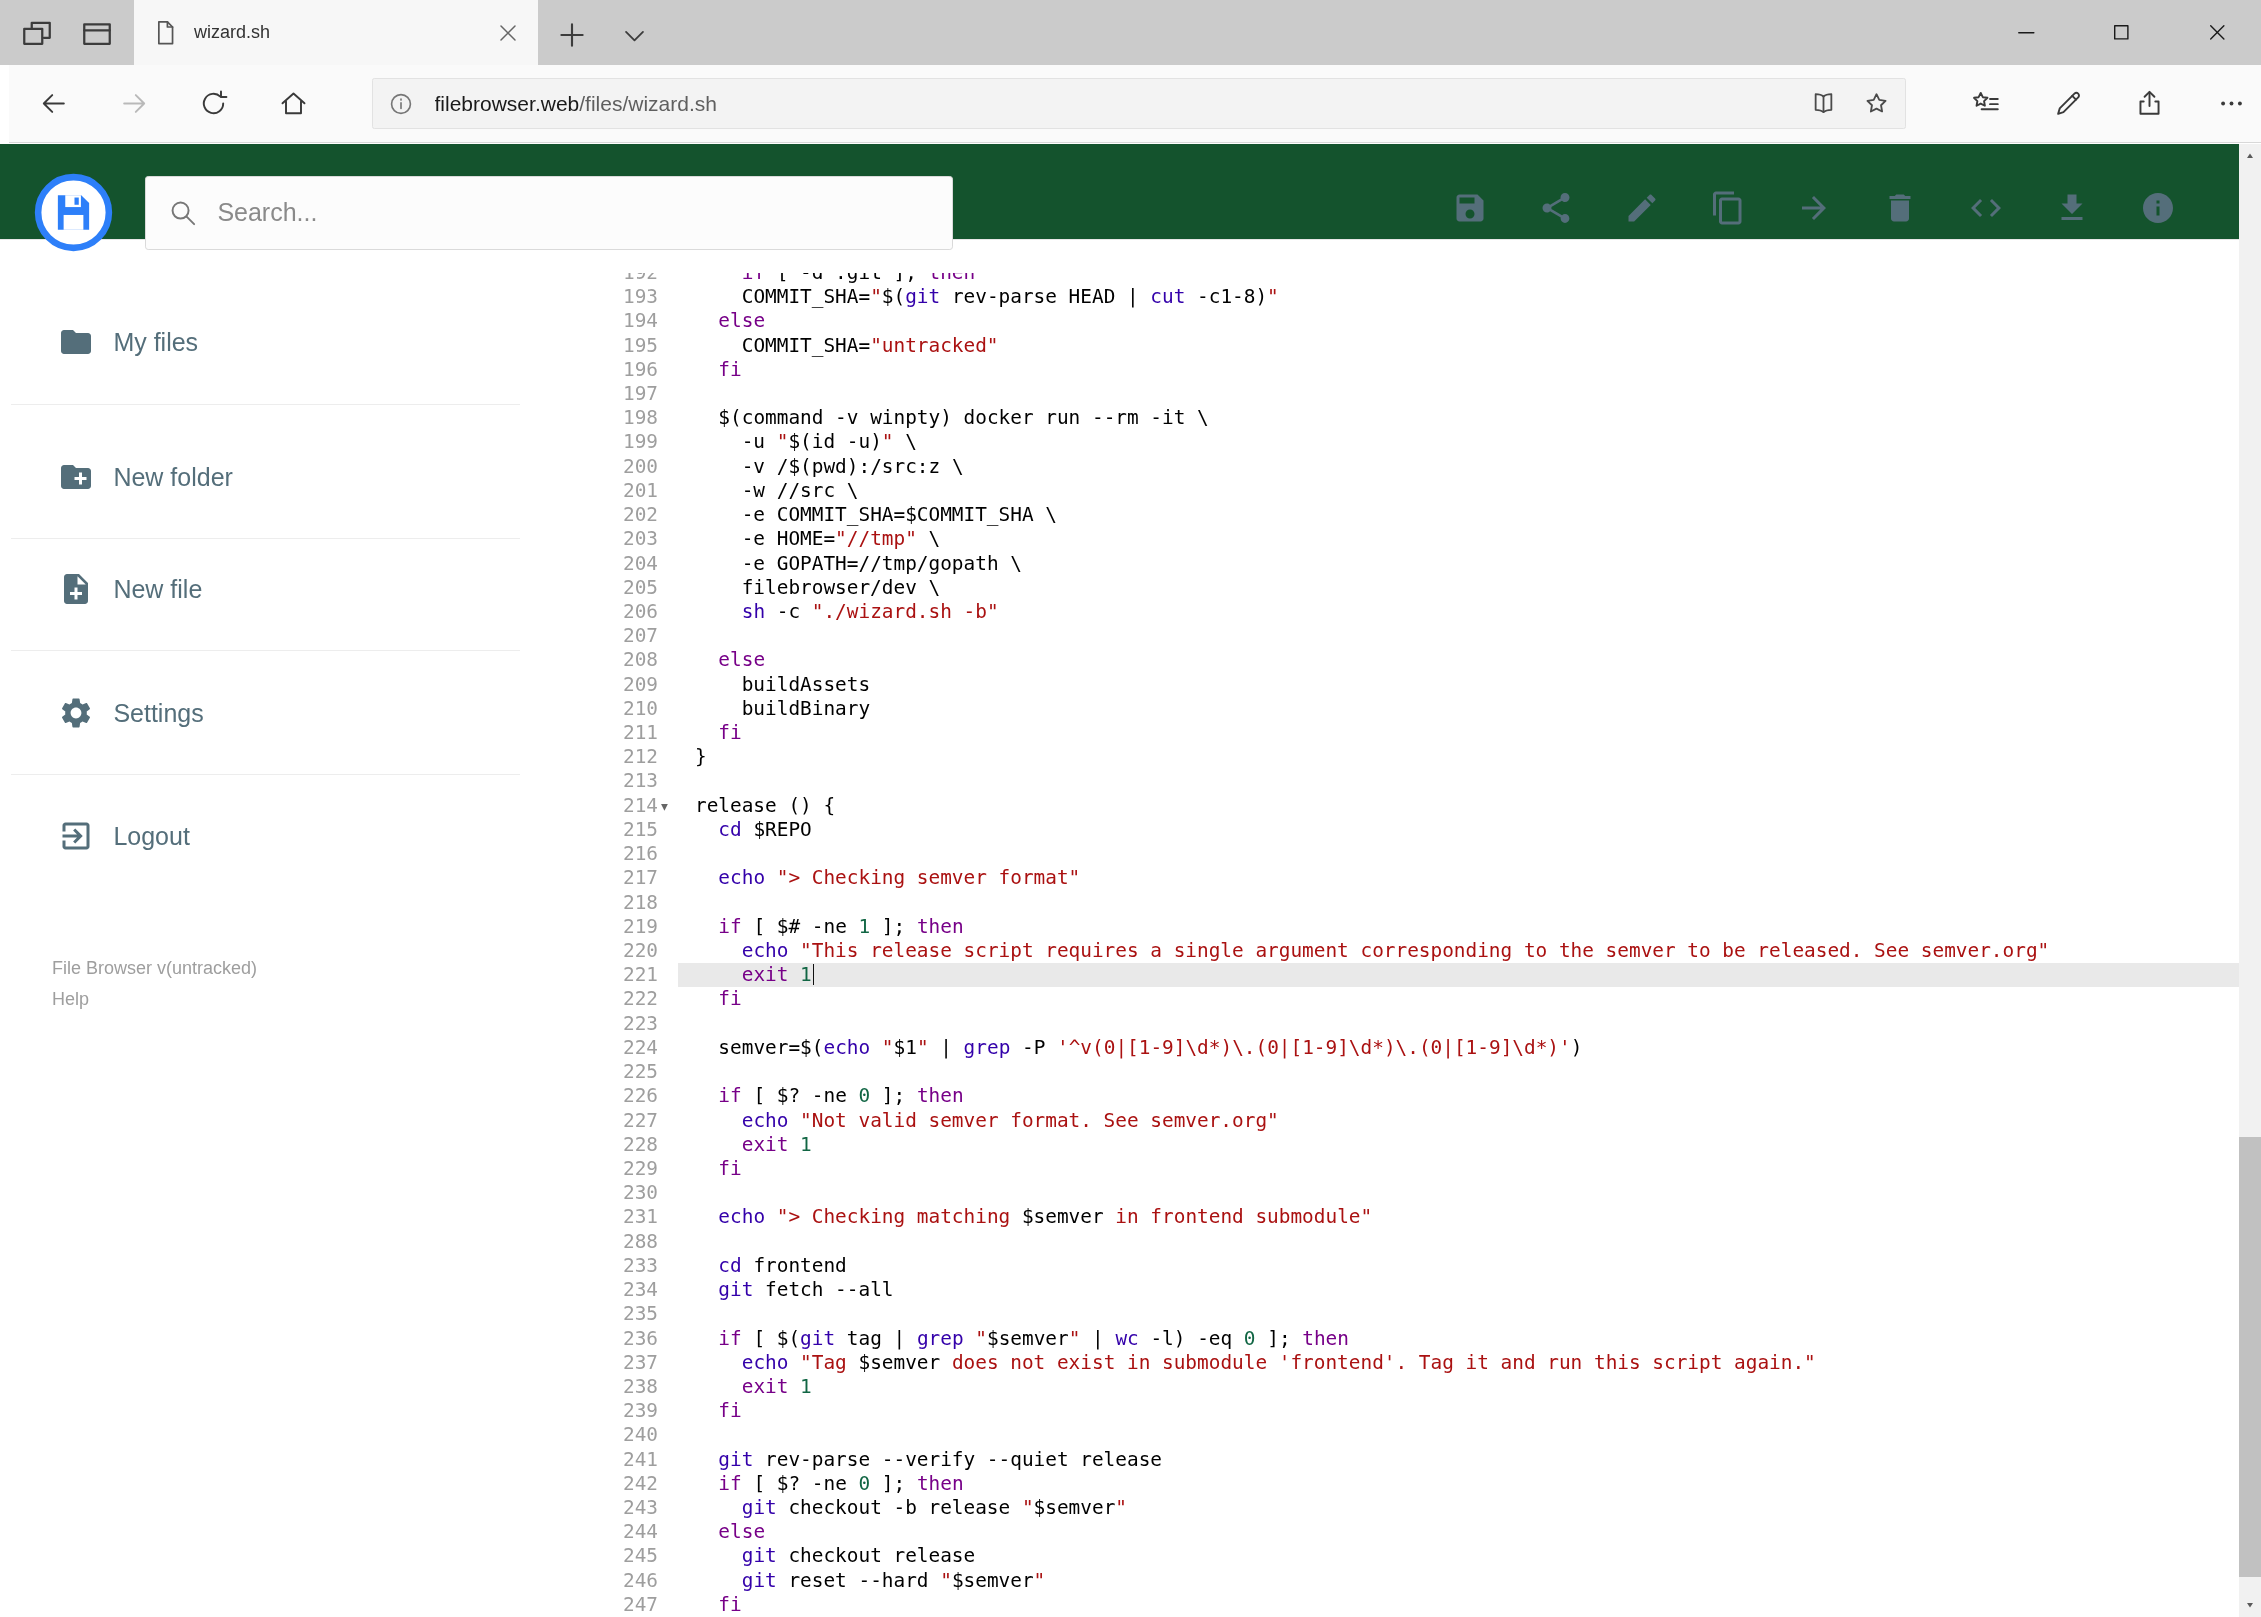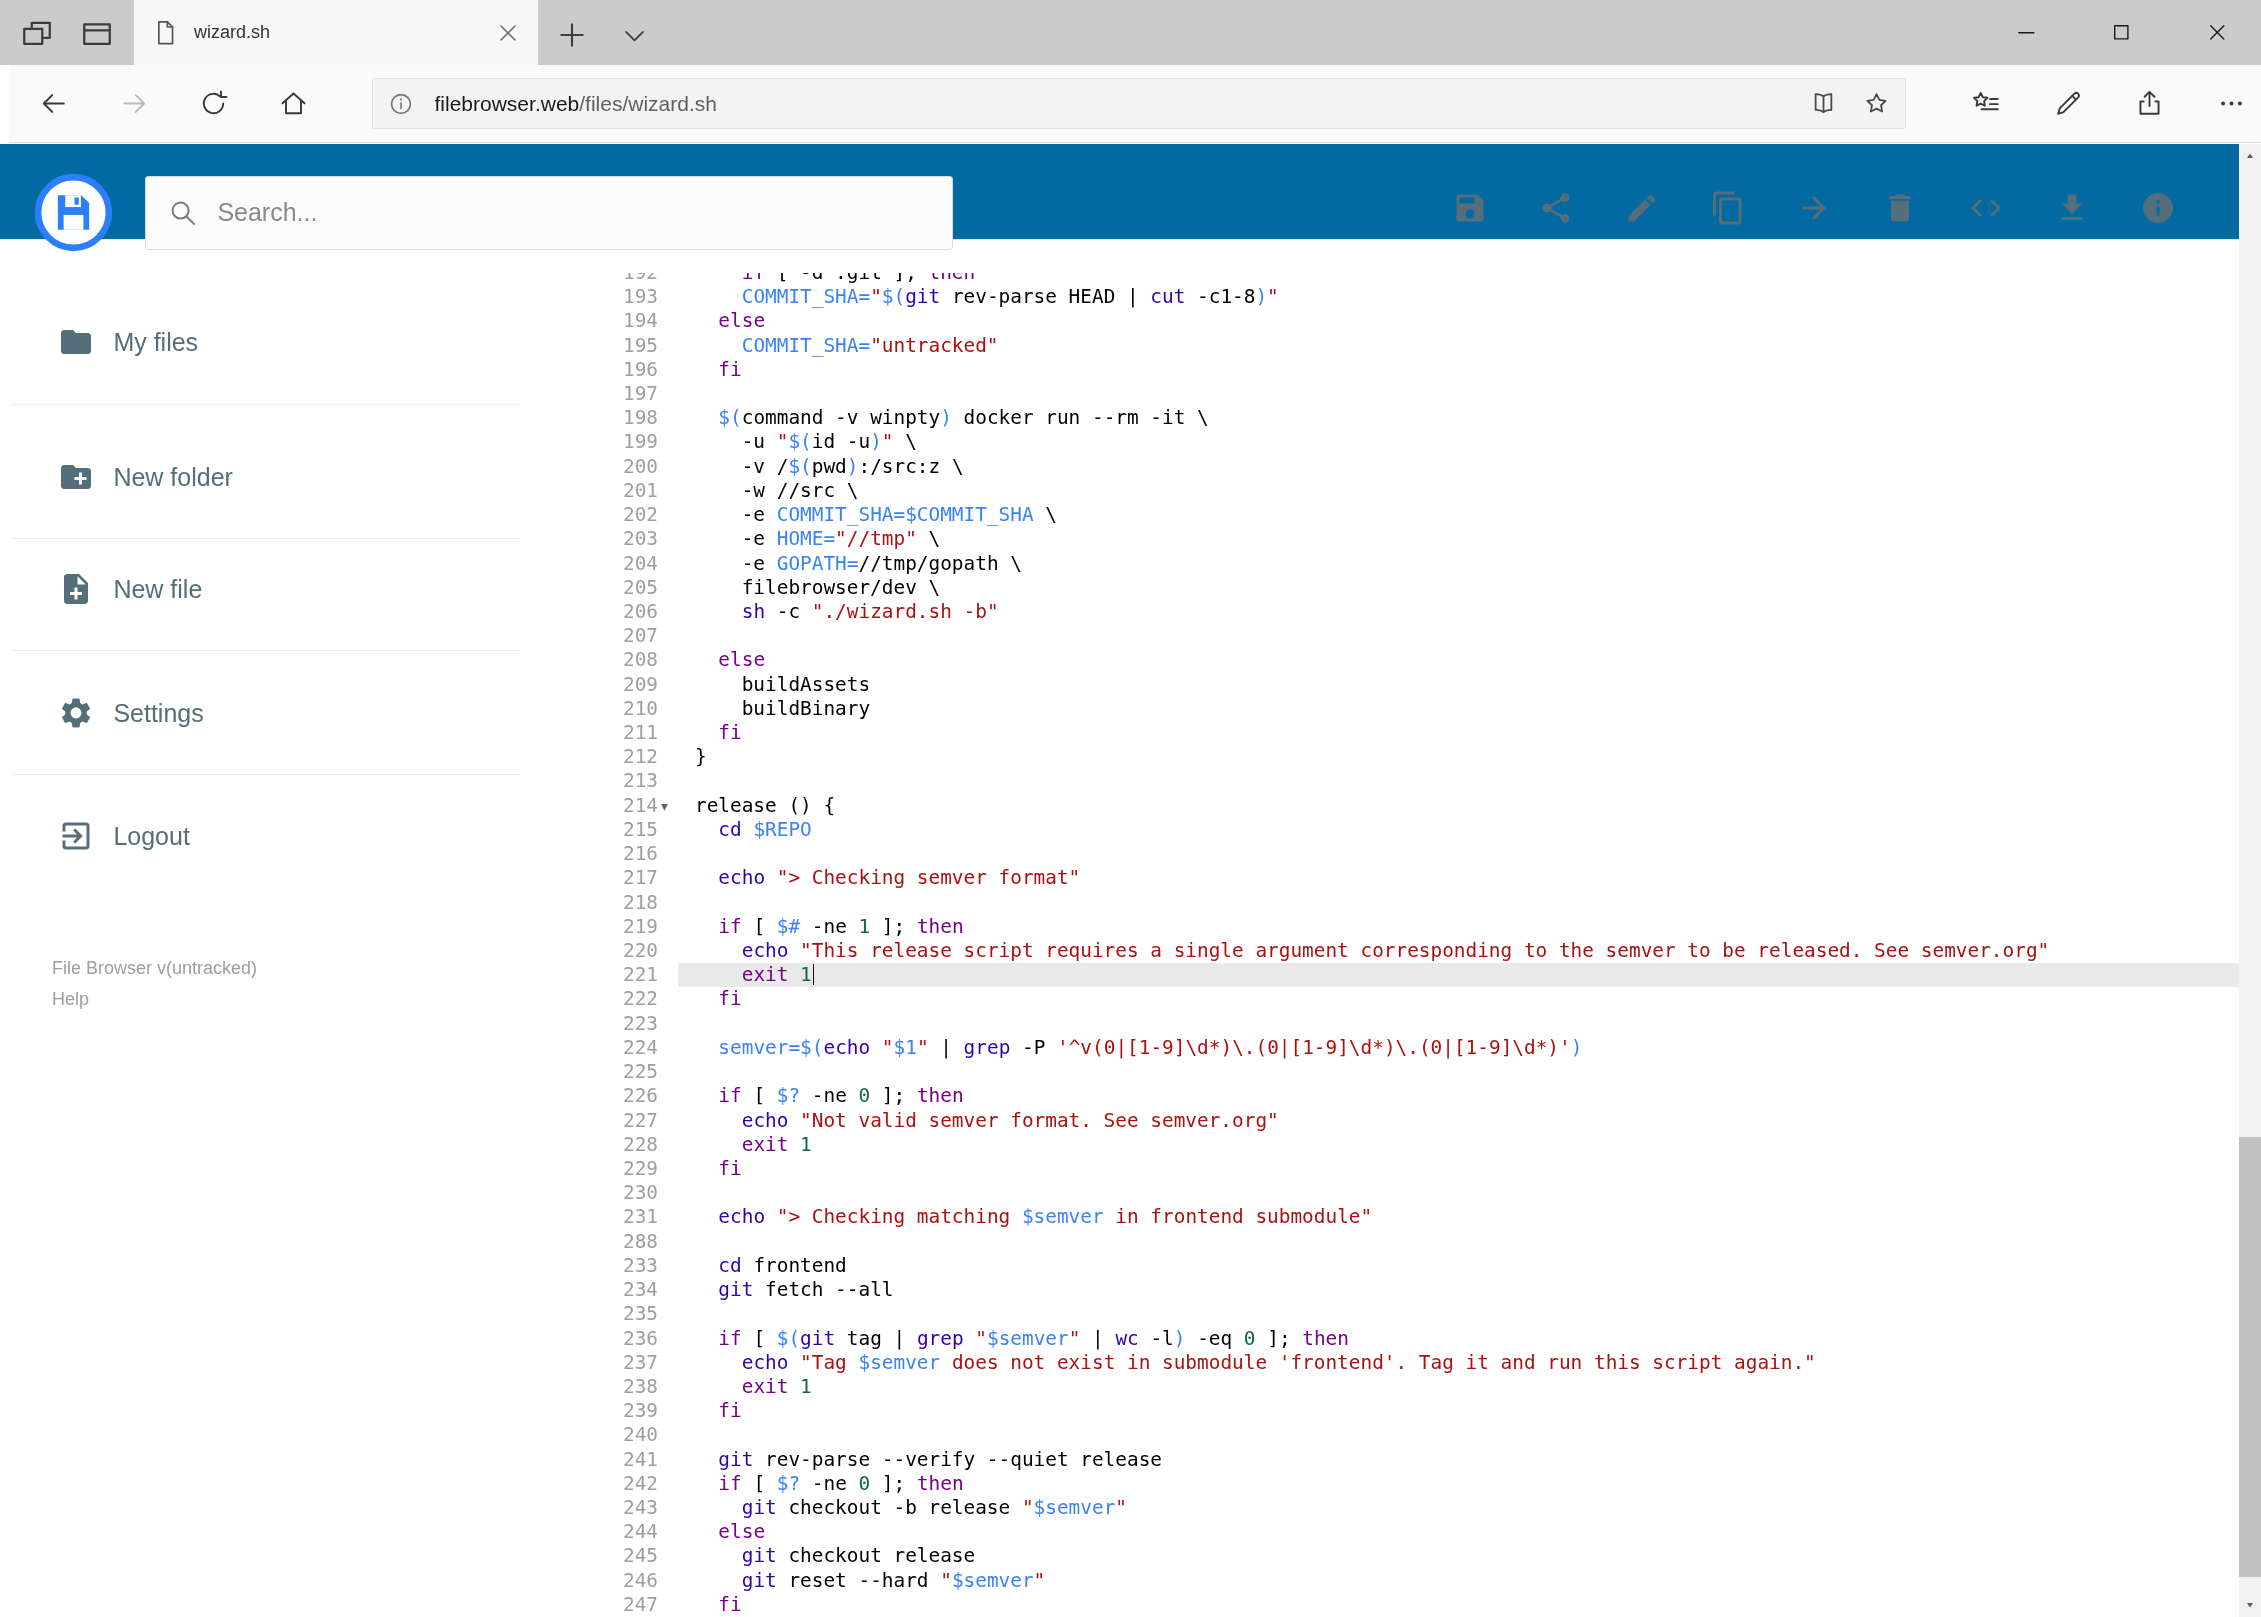--- a/index.html
+++ b/index.html
@@ -31,21 +31,21 @@
   #back-btn{left:22px;} #forward-btn{left:103px;color:#b9b9b9;} #refresh-btn{left:182px;} #home-btn{left:262px;}
   #addressbar{position:absolute;left:363px;top:13px;width:1534px;height:51px;background:#f3f3f3;border:0.8px solid #e2e2e2;border-radius:2.4px;display:flex;align-items:center;padding:0 14.5px;}
   #page-info-icon{width:26px;height:26px;color:#767676;}
   #url{margin-left:21px;font-size:21px;flex:1;white-space:nowrap;overflow:hidden;}
   #url .domain{color:#1a1a1a;}
   #url .path{color:#5f5f5f;}
   .bar-icon{width:29px;height:29px;color:#4a4a4a;margin-left:24px;}
   #hub-btn{left:1954px;} #annotate-btn{left:2037px;} #share-btn{left:2118px;} #more-btn{left:2200px;}
 
   
-  #appheader{position:absolute;left:0;top:144px;width:2261px;height:96px;background:#0369a1;border-bottom:0.8px solid #e6e6e6;}
+  #appheader{position:absolute;left:0;top:144px;width:2261px;height:96px;background:#14532d;border-bottom:0.8px solid #e6e6e6;}
   #logo{position:absolute;left:34px;top:29px;width:79px;height:79px;}
   #searchbox{position:absolute;left:145px;top:31.5px;width:808px;height:74px;background:#fcfcfc;border:0.8px solid #dadada;border-radius:3.2px;display:flex;align-items:center;padding:0 21px;}
   #search-icon{width:31px;height:31px;color:#777;}
   #search-input{margin-left:19.4px;font-size:25px;color:#444;border:none;outline:none;background:transparent;flex:1;font-family:"Liberation Sans",sans-serif;}
   #search-input::placeholder{color:#8a8a8a;opacity:1;}
   #file-toolbar{position:absolute;right:81px;top:27px;height:74px;display:flex;align-items:center;gap:41px;}
   .tool-btn{width:45px;height:45px;display:flex;align-items:center;justify-content:center;cursor:pointer;}
   .t-icon{width:36px;height:36px;color:#546e7a;}
 
   
@@ -60,21 +60,21 @@
   #editor{position:absolute;left:577px;top:273px;width:1662px;bottom:0;background:#fff;overflow:hidden;
           font-family:"DejaVu Sans Mono","Liberation Mono",monospace;font-size:19.4px;}
   .row{position:absolute;left:0;width:100%;height:24px;line-height:24px;white-space:pre;}
   .row.active{background:linear-gradient(to right,transparent 101px,#e9e9e9 101px);}
   .ln{position:absolute;left:0;top:0;width:81px;text-align:right;color:#9e9e9e;}
   .fold{position:absolute;left:84px;top:0;color:#666;font-size:13.7px;font-family:"DejaVu Sans",sans-serif;}
   .code{position:absolute;left:118px;top:0;}
   .tok-p{color:#000;}
   .tok-k{color:#770088;}
   .tok-b{color:#3300aa;}
-  .tok-v{color:#3b82f6;}
+  .tok-v{color:#000000;}
   .tok-s{color:#aa1111;}
   .tok-n{color:#116644;}
   .cursor{display:inline-block;width:1.6px;height:21px;background:#111;vertical-align:-4px;margin-left:0.8px;animation:blink 1.06s steps(1) infinite;}
   @keyframes blink{50%{opacity:0;}}
 
   
   #scrollbar{position:absolute;right:0;top:144px;width:22px;bottom:0;background:#f1f1f1;}
   .sb-arrow{position:absolute;left:0;width:22px;height:24px;color:#5a5a5a;display:flex;align-items:center;justify-content:center;}
   .sb-arrow .icon{width:12px;height:12px;}
   #sb-up{top:0;} #sb-down{bottom:0;}

